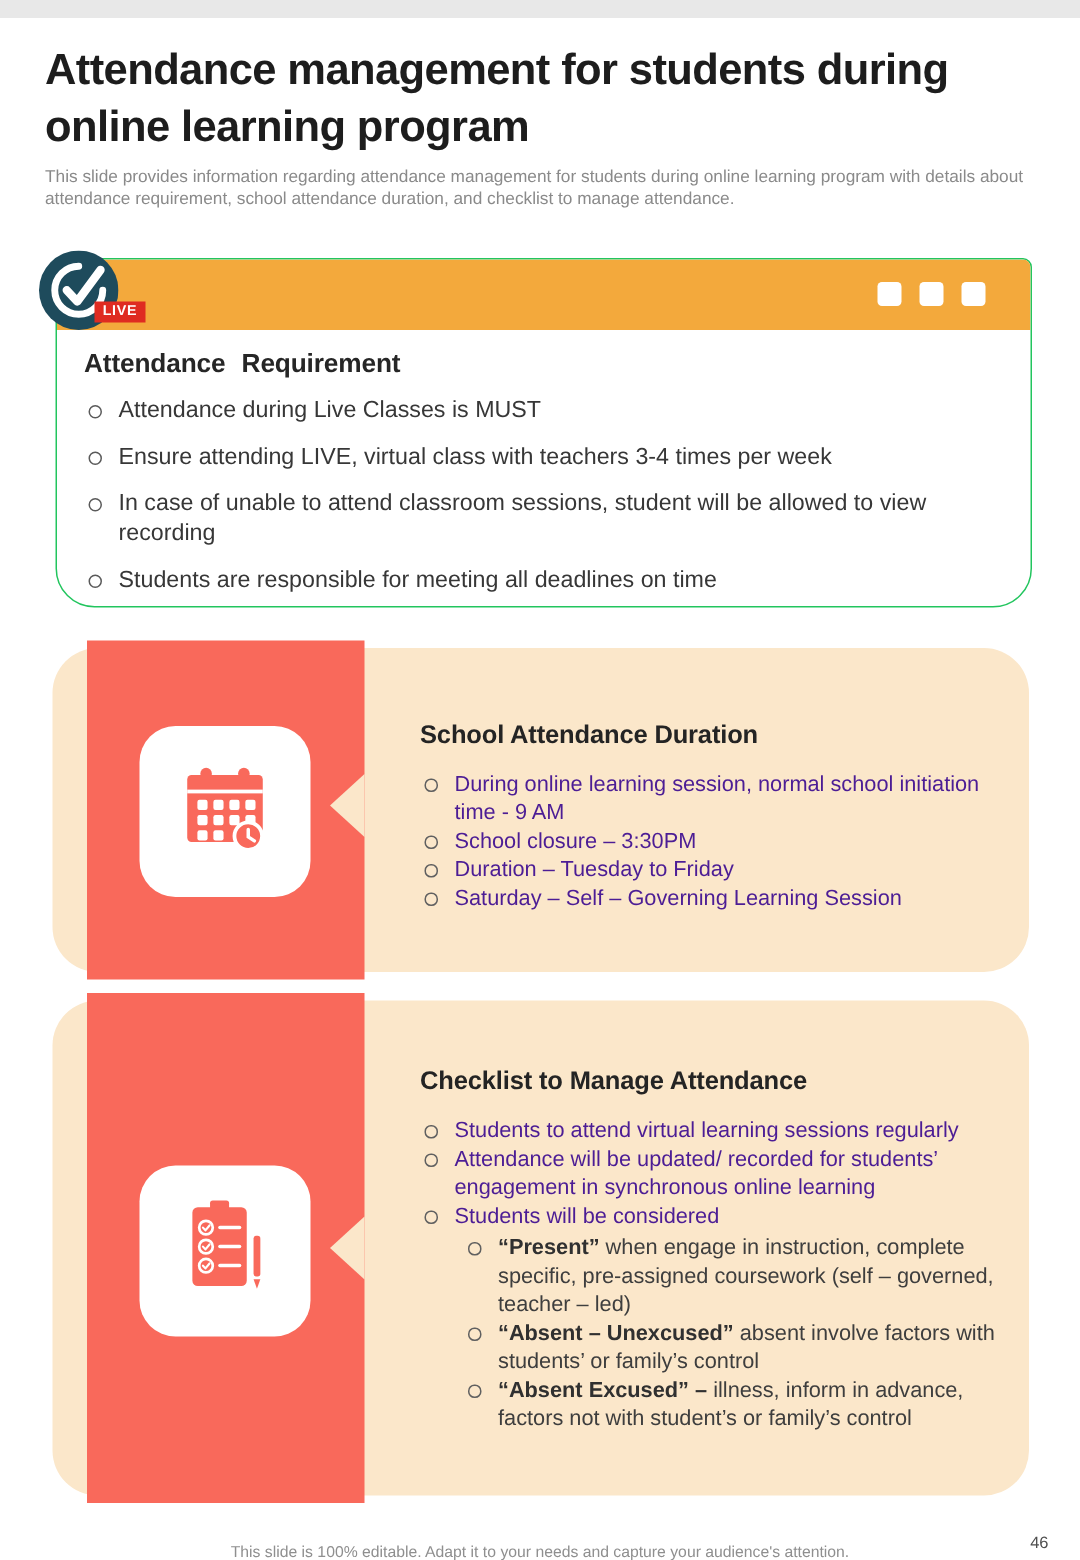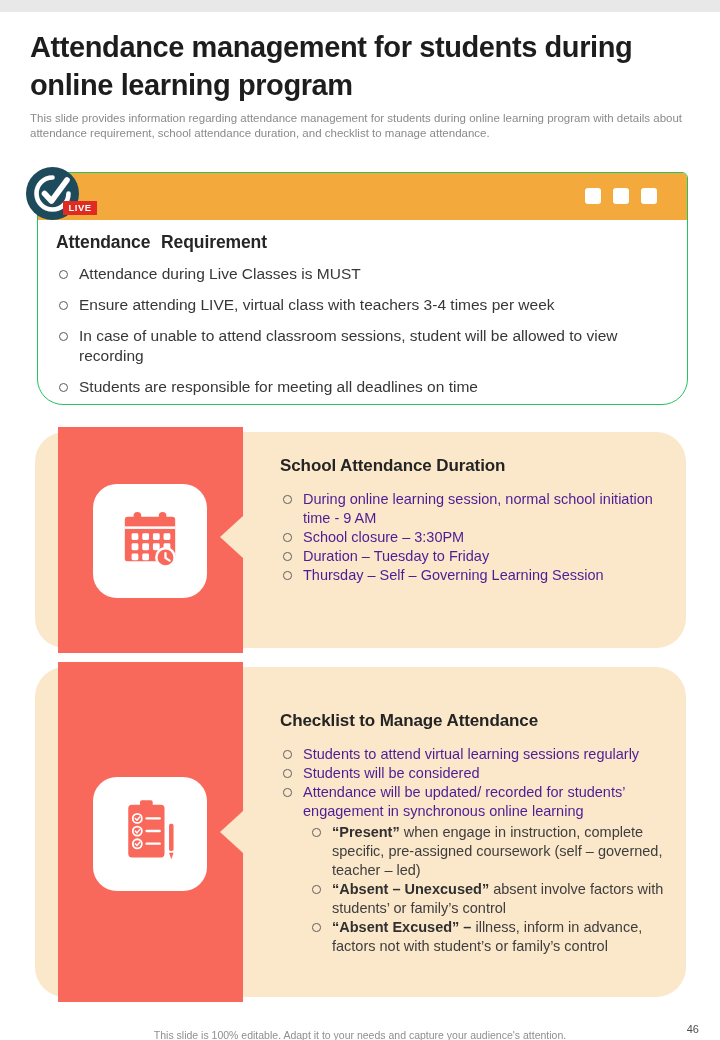--- a/index.html
+++ b/index.html
@@ -61,21 +61,21 @@
   }
   .card-duration  .notch { top:89px; }
   .card-checklist .notch { top:149px; }
   .tile {
     position:absolute; left:35px; width:114px; height:114px; background:#fff;
     border-radius:24px; display:flex; align-items:center; justify-content:center;
   }
   .card-duration  .tile { top:57px; }
   .card-checklist .tile { top:115px; }
   .card-content { position:absolute; left:245px; width:408px; }
-  .card-duration  .card-content { top:24px; width:400px; }
+  .card-duration  .card-content { top:48px; width:400px; }
   .card-checklist .card-content { top:44px; }
   .card-heading { font-size:17px; font-weight:bold; color:#242424; letter-spacing:-0.1px; margin-bottom:14px; }
   .card-content ul.blist li { font-size:14.5px; line-height:19px; color:#4c1d95; margin-bottom:0; }
   .card-content ul.blist li::before { top:5px; width:6.5px; height:6.5px; border-color:#606060; }
   ul.sublist { list-style:none; margin-top:2px; }
   ul.sublist li { position:relative; padding-left:22px; margin-left:30px; font-size:14.5px; line-height:19px; color:#3e3e3e; }
   ul.sublist li::before {
     content:""; position:absolute; left:2px; top:5px; width:6.5px; height:6.5px;
     border:1.3px solid #606060; border-radius:50%;
   }
@@ -151,21 +151,21 @@
           </svg>
         </span>
       </div>
     </div>
     <div class="card-content">
       <h2 class="card-heading">School Attendance Duration</h2>
       <ul class="blist">
         <li><span>During online learning session, normal school initiation time - 9 AM</span></li>
         <li><span>School closure – 3:30PM</span></li>
         <li><span>Duration – Tuesday to Friday</span></li>
-        <li><span>Thursday – Self – Governing Learning Session</span></li>
+        <li><span>Saturday – Self – Governing Learning Session</span></li>
       </ul>
     </div>
   </section>
 
   <section class="info-card card-checklist">
     <div class="band">
       <div class="notch"></div>
       <div class="tile">
         <span>
           <svg viewBox="0 0 64 70" width="58" height="64">
@@ -187,22 +187,22 @@
             <rect x="53" y="26" width="5" height="30" rx="2" fill="#F9695B"></rect>
             <polygon points="53,58 58,58 55.5,65" fill="#F9695B"></polygon>
           </svg>
         </span>
       </div>
     </div>
     <div class="card-content">
       <h2 class="card-heading">Checklist to Manage Attendance</h2>
       <ul class="blist">
         <li><span>Students to attend virtual learning sessions regularly</span></li>
+        <li><span>Attendance will be updated/ recorded for students’ engagement in synchronous  online learning</span></li>
         <li><span>Students will be considered</span></li>
-        <li><span>Attendance will be updated/ recorded for students’ engagement in synchronous  online learning</span></li>
       </ul>
       <ul class="sublist">
         <li><span class="b">“Present”</span><span> when engage in instruction,  complete specific, pre-assigned coursework (self – governed,  teacher  – led)</span></li>
         <li><span class="b">“Absent – Unexcused”</span><span> absent involve  factors with students’  or family’s  control</span></li>
         <li><span class="b">“Absent Excused” –</span><span> illness,  inform  in advance, factors not with student’s  or family’s control</span></li>
       </ul>
     </div>
   </section>
 
   <div class="footer-note">This slide is 100% editable. Adapt it to your needs and capture your audience's attention.</div>

